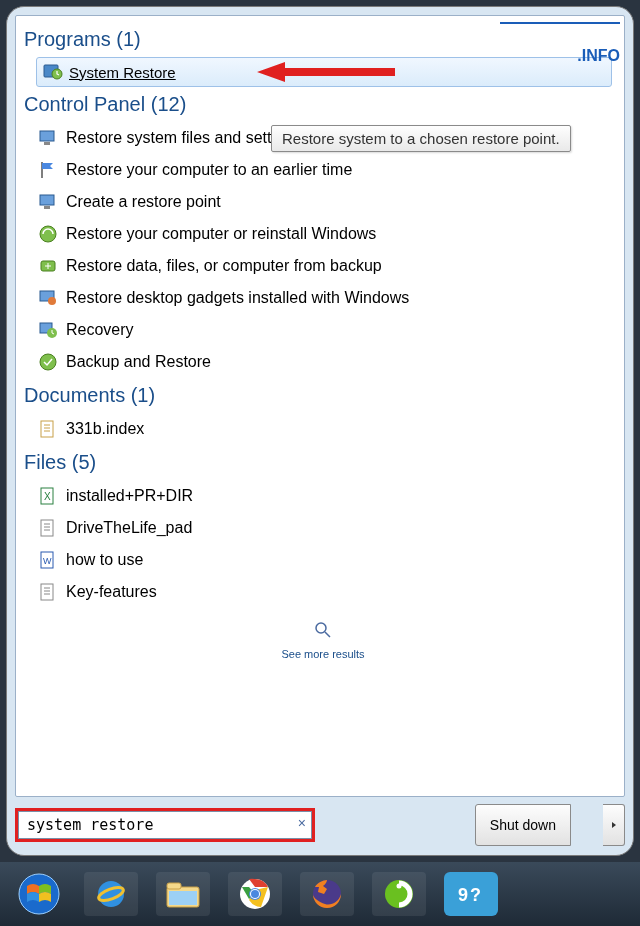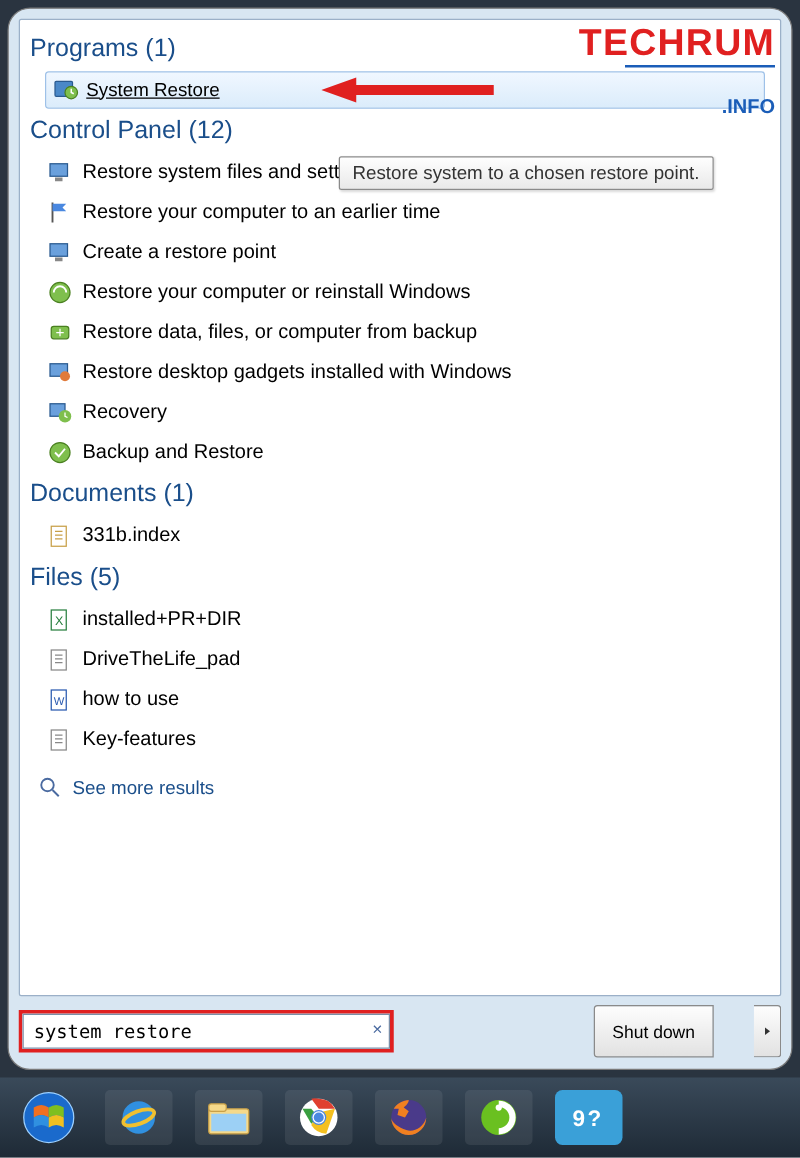--- a/index.html
+++ b/index.html
@@ -85,21 +85,22 @@
     align-items: center;
     justify-content: center;
     flex-shrink: 0;
   }
   .see-more {
     display: flex;
     align-items: center;
     gap: 8px;
     color: #1a4e8a;
     padding: 12px 0 4px 6px;
-    font-size: 15px;
+    font-size: 11px;
+    flex-direction: column;
   }
   .bottom-bar {
     position: absolute;
     left: 8px; right: 8px; bottom: 8px;
     height: 44px;
     display: flex;
     align-items: center;
     gap: 12px;
   }
   .search-wrap {
@@ -177,21 +178,20 @@
     z-index: 50;
   }
   .watermark .t1 { color: #e02020; font-weight: 700; font-size: 30px; font-family: Arial; letter-spacing: 1px; }
   .watermark .line { height: 2px; background: #1a5db8; margin: 2px 0 2px auto; width: 120px; }
   .watermark .t2 { color: #1a5db8; font-weight: 700; font-size: 16px; font-family: Arial; margin-top: 24px; }
 </style>
 </head>
 <body>
 
 <div class="watermark">
-  <div class="t1">TECHRUM</div>
   <div class="line"></div>
   <div class="t2">.INFO</div>
 </div>
 
 <div class="outer-frame">
   <div class="inner-white">
 
     <div class="section-header">Programs (1)</div>
 
     <div class="program-selected">

